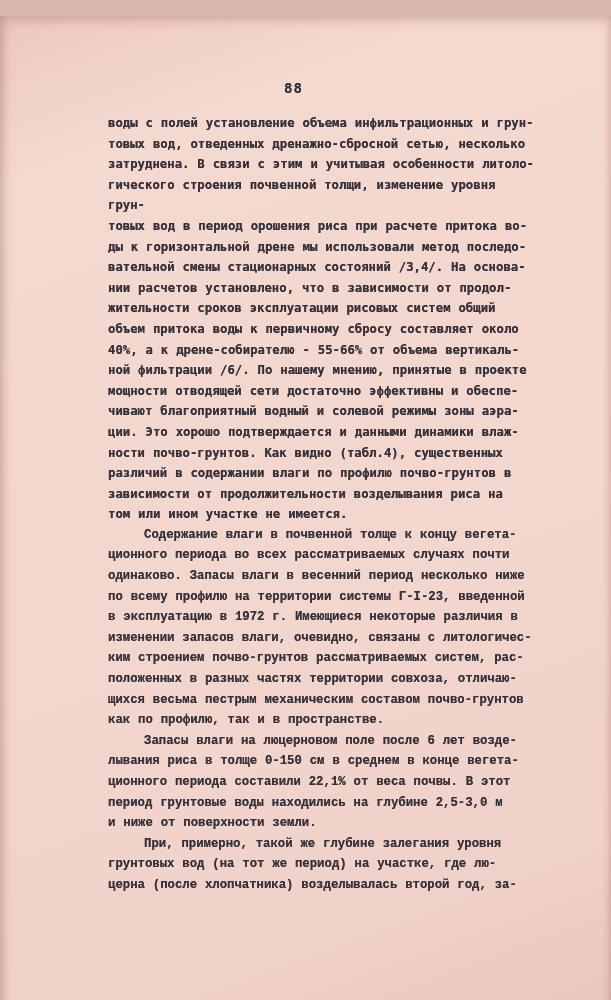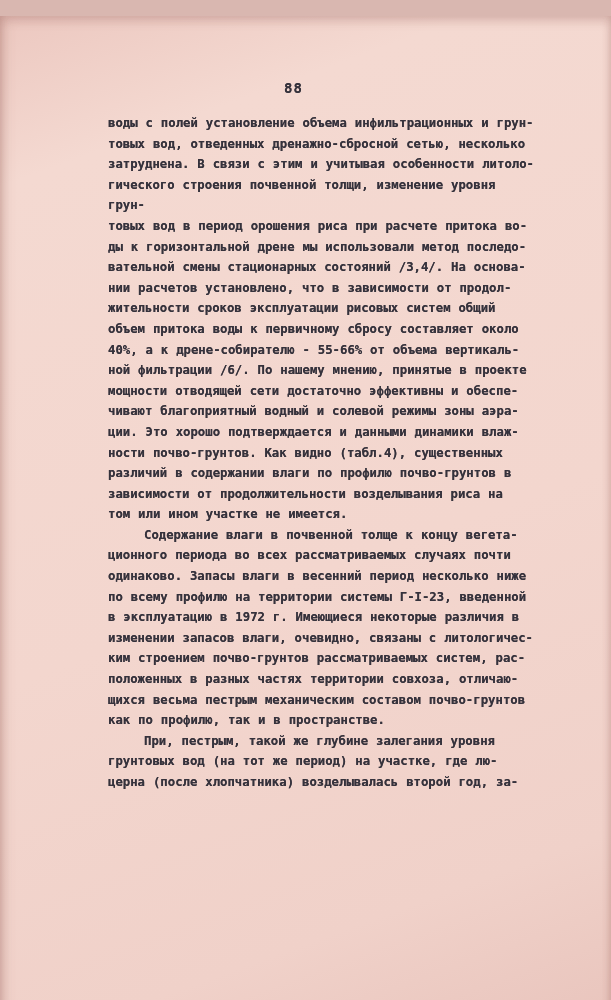--- a/index.html
+++ b/index.html
@@ -50,20 +50,21 @@
     margin: 0;
     font-size: 12.3px;
     line-height: 20.6px;
     font-weight: bold;
     white-space: pre-line;
     text-shadow: 0 0 0.6px rgba(40, 35, 45, 0.75);
     word-spacing: 0.5px;
   }
   .para.indented {
     text-indent: 36px;
+    font-family: Liberation Mono, monospace;
   }
 </style>
 </head>
 <body>
 
 <div class="page" style="--ink: #35323c;">
 
   <div class="page-number">88</div>
 
   <div class="text-block">
@@ -89,18 +90,23 @@
     <p class="para indented">Содержание влаги в почвенной толще к концу вегета-
 ционного периода во всех рассматриваемых случаях почти
 одинаково. Запасы влаги в весенний период несколько ниже
 по всему профилю на территории системы Г-I-23, введенной
 в эксплуатацию в 1972 г. Имеющиеся некоторые различия в
 изменении запасов влаги, очевидно, связаны с литологичес-
 ким строением почво-грунтов рассматриваемых систем, рас-
 положенных в разных частях территории совхоза, отличаю-
 щихся весьма пестрым механическим составом почво-грунтов
 как по профилю, так и в пространстве.</p>
-    <p class="para indented">При, пестрым, такой же глубине залегания уровня
+    <p class="para indented">Запасы влаги на люцерновом поле после 6 лет возде-
+лывания риса в толще 0-150 см в среднем в конце вегета-
+ционного периода составили 22,1% от веса почвы. В этот
+период грунтовые воды находились на глубине 2,5-3,0 м
+и ниже от поверхности земли.</p>
+    <p class="para indented">При, примерно, такой же глубине залегания уровня
 грунтовых вод (на тот же период) на участке, где лю-
 церна (после хлопчатника) возделывалась второй год, за-</p>
   </div>
 
 </div>
 
 </body></html>

